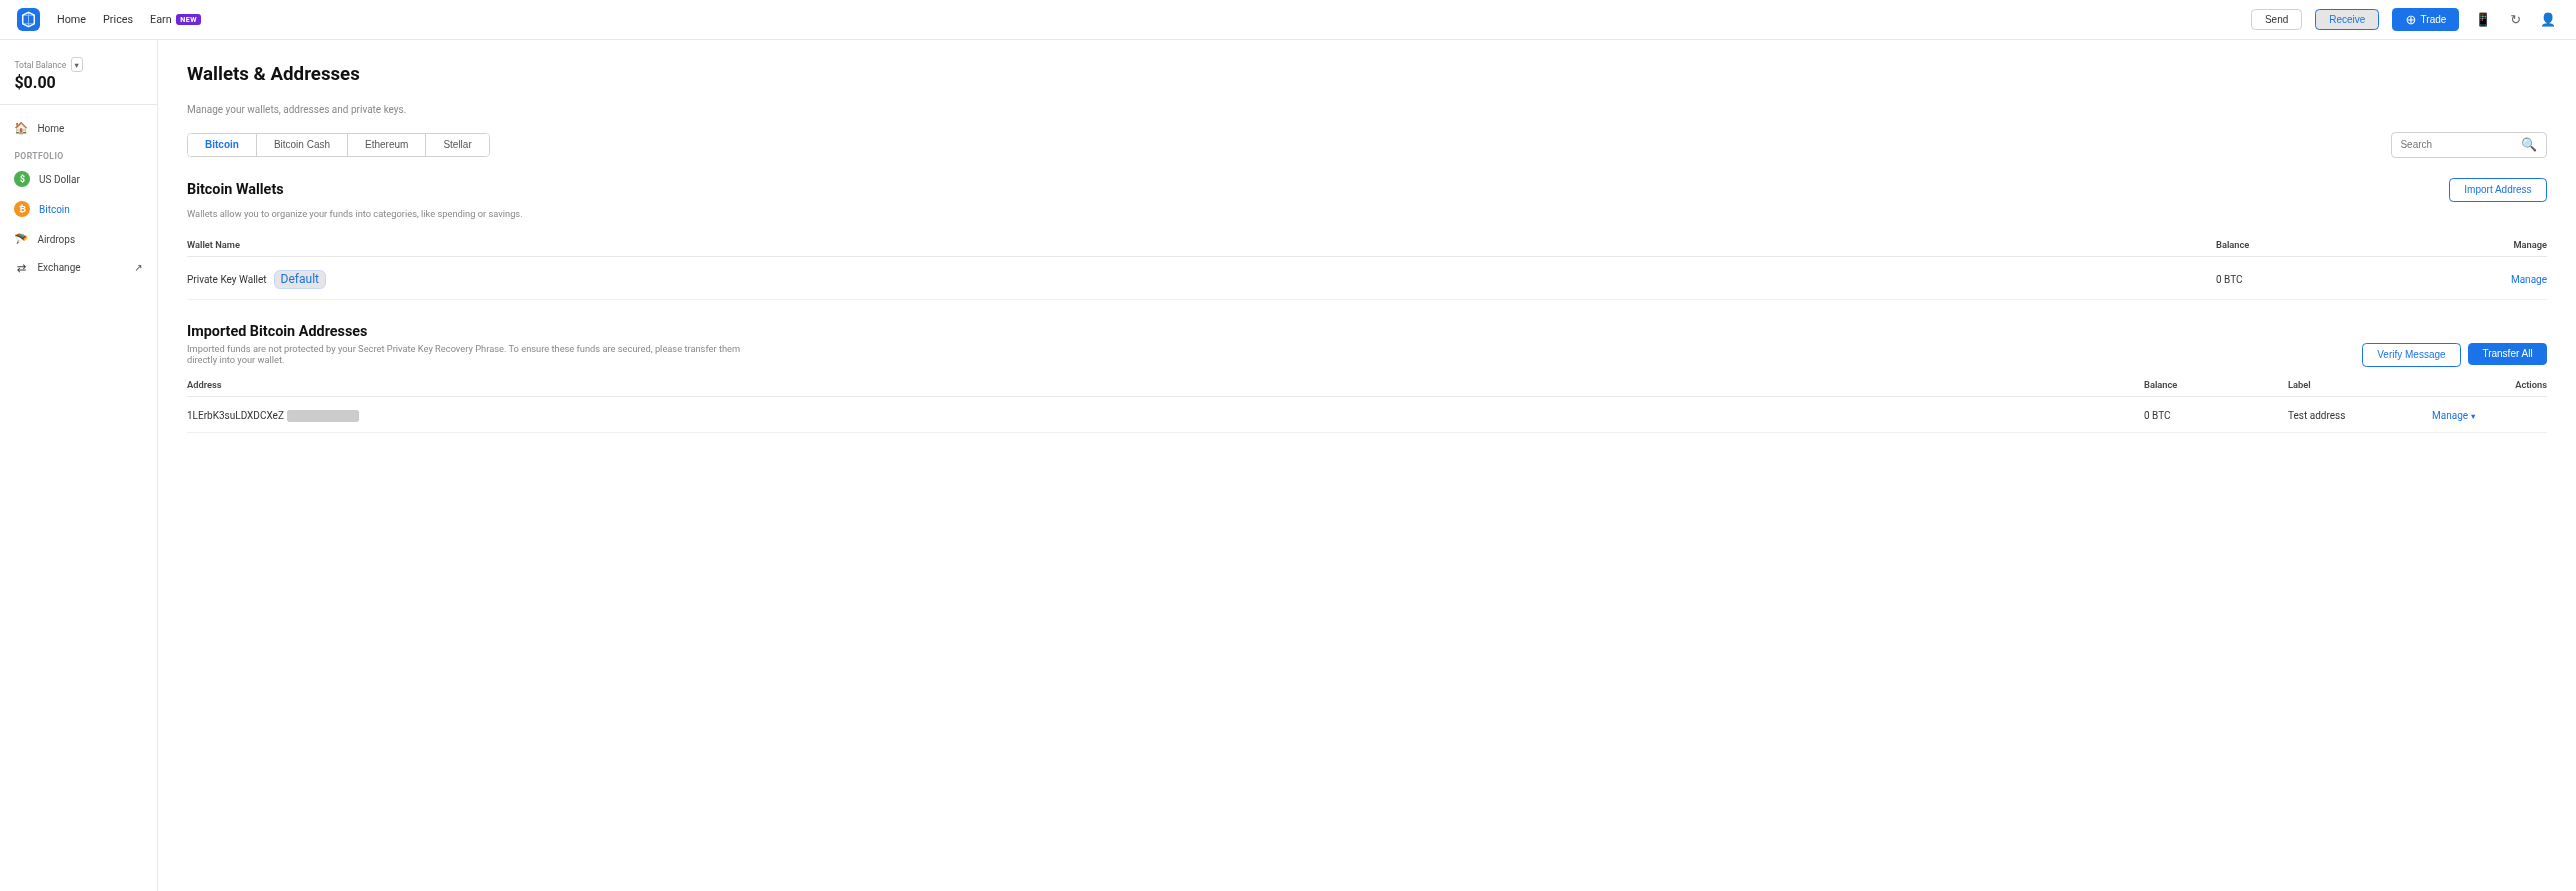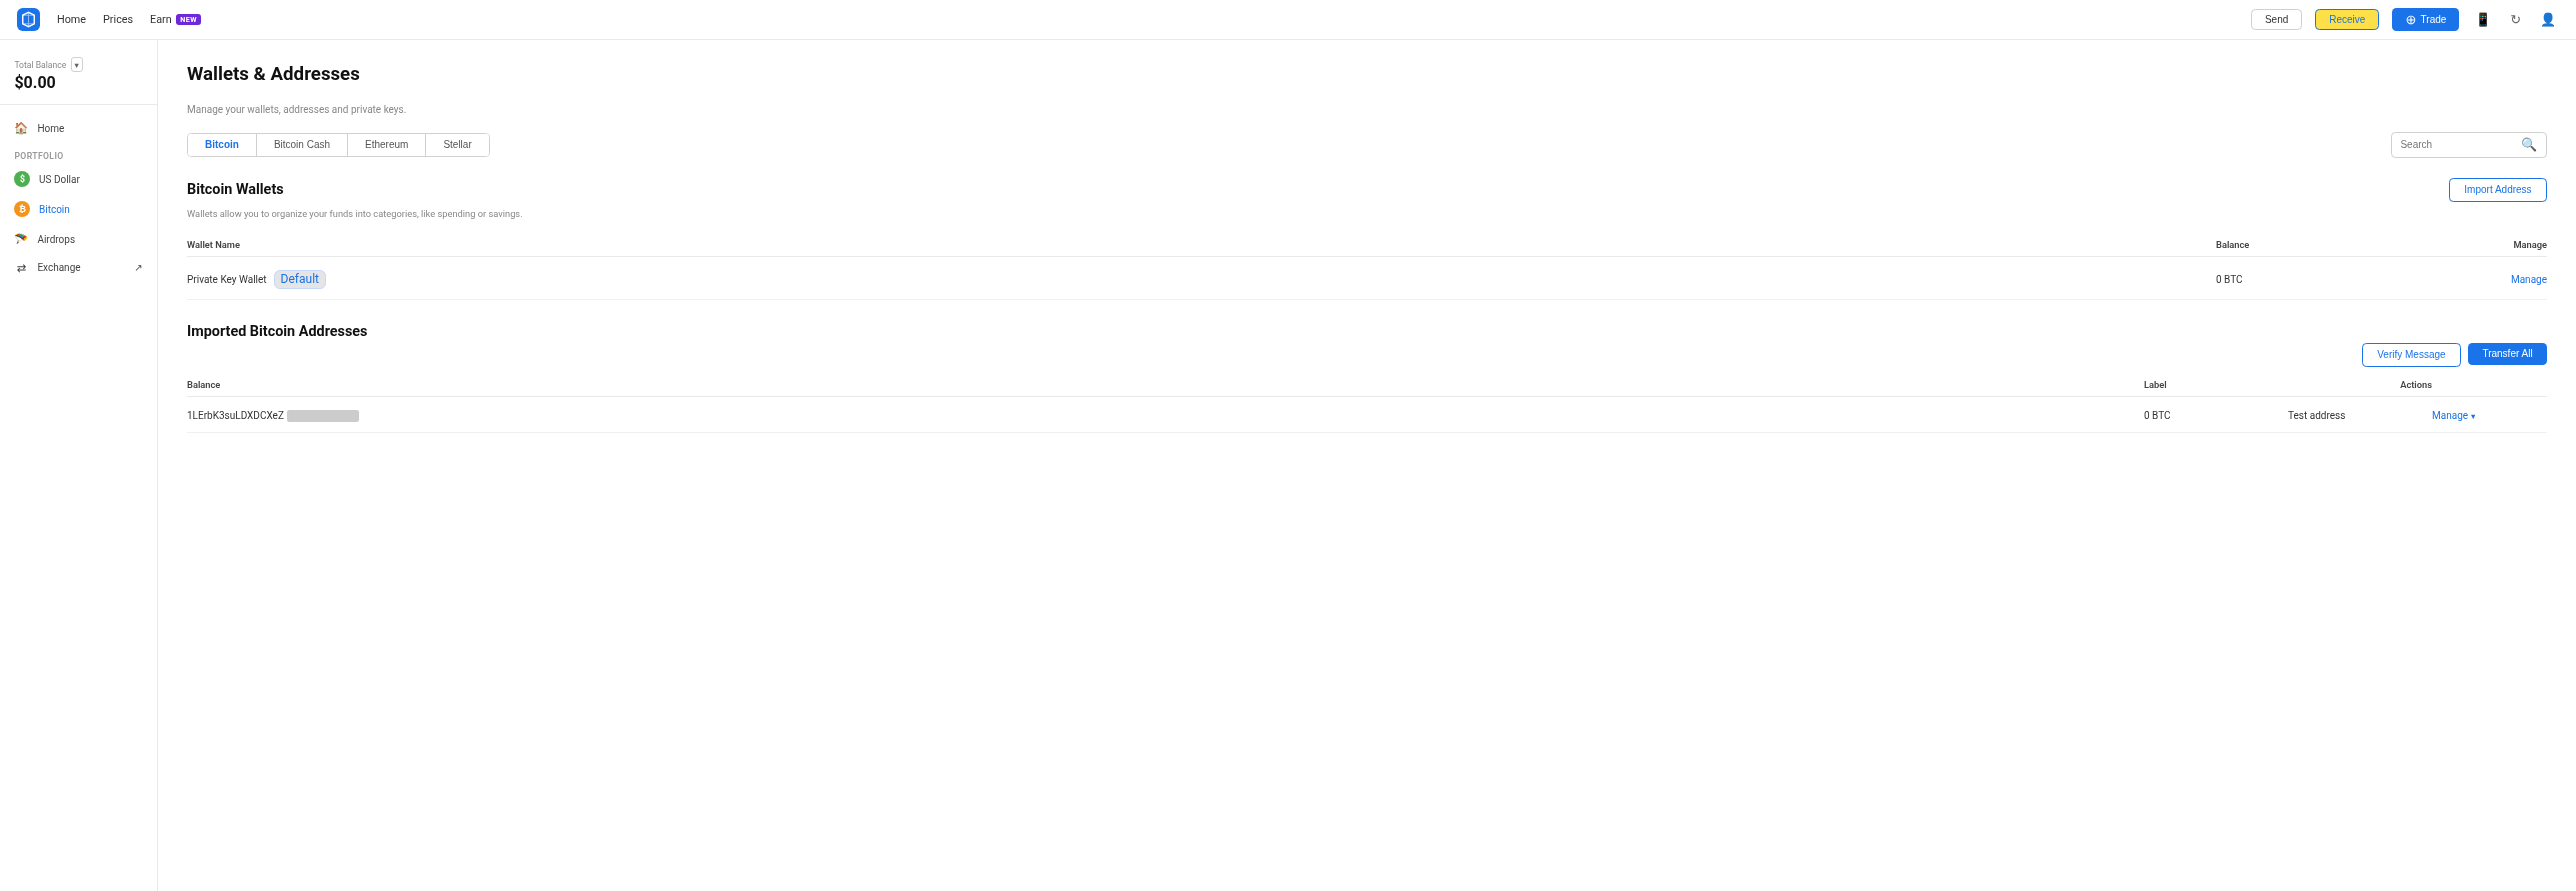--- a/index.html
+++ b/index.html
@@ -20,21 +20,21 @@
     .new-badge {
       background: #6d28d9; color: #fff; font-size: 7.2px; font-weight: 700;
       padding: 1.4px 4.3px; border-radius: 2.9px; letter-spacing: 0.4px;
     }
     .topnav-right { margin-left: auto; display: flex; align-items: center; gap: 13px; }
     .btn-send {
       background: #fff; border: 0.7px solid #d0d0d0; color: #333; padding: 4.3px 13px;
       border-radius: 4.3px; cursor: pointer; font-size: 10px;
     }
     .btn-receive {
-      background: #fde047; border: 0.7px solid #1a73e8; color: #1a73e8; padding: 4.3px 13px;
+      background: #e5e5e5; border: 0.7px solid #1a73e8; color: #1a73e8; padding: 4.3px 13px;
       border-radius: 4.3px; cursor: pointer; font-size: 10px;
     }
     .btn-trade {
       background: #1a73e8; border: none; color: #fff; padding: 4.3px 13px;
       border-radius: 4.3px; cursor: pointer; font-size: 10px; display: flex; align-items: center; gap: 4.3px;
     }
     .btn-trade .plus-icon { font-size: 13px; font-weight: 300; }
     .icon-btn { background: none; border: none; cursor: pointer; color: #666; font-size: 13px; padding: 2.9px; }
 
     
@@ -233,28 +233,30 @@
         <div class="table-cell right">
           <a class="manage-link">Manage</a>
         </div>
       </div>
     </div>
 
     <div class="imported-section">
       <div class="imported-header">
         <div>
           <div class="imported-title">Imported Bitcoin Addresses</div>
+          <div class="imported-subtitle">Imported funds are not protected by your Secret Private Key Recovery Phrase. To ensure these funds are secured, please transfer them directly into your wallet.</div>
         </div>
         <div class="imported-actions">
           <button class="btn-verify">Verify Message</button>
           <button class="btn-transfer">Transfer All</button>
         </div>
       </div>
 
       <div class="addr-table-header">
+        <div class="table-header-cell">Address</div>
         <div class="table-header-cell">Balance</div>
         <div class="table-header-cell">Label</div>
         <div class="table-header-cell right">Actions</div>
       </div>
 
       <div class="addr-table-row">
         <div class="table-cell">
           <span>1LErbK3suLDXDCXeZ</span><span class="addr-redacted"></span>
         </div>
         <div class="table-cell">0 BTC</div>

